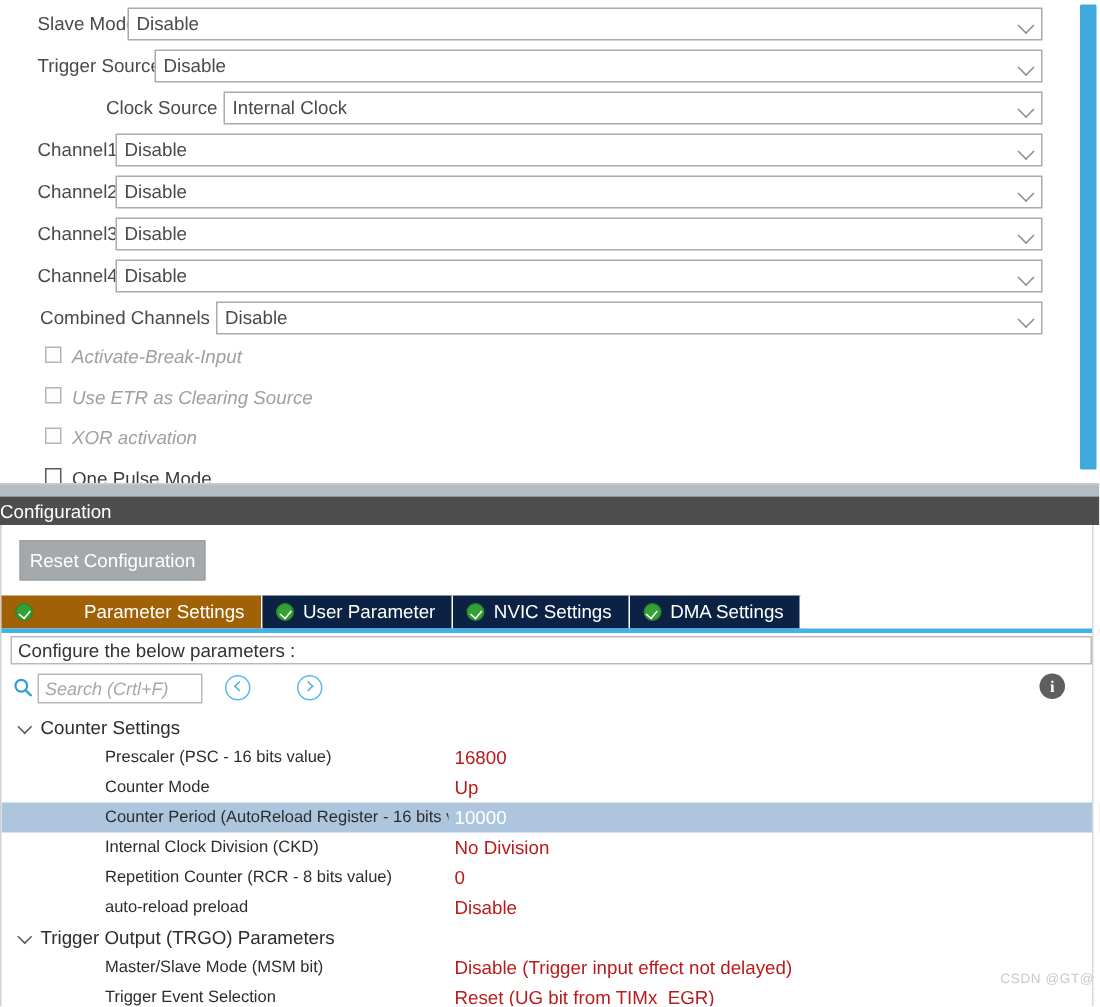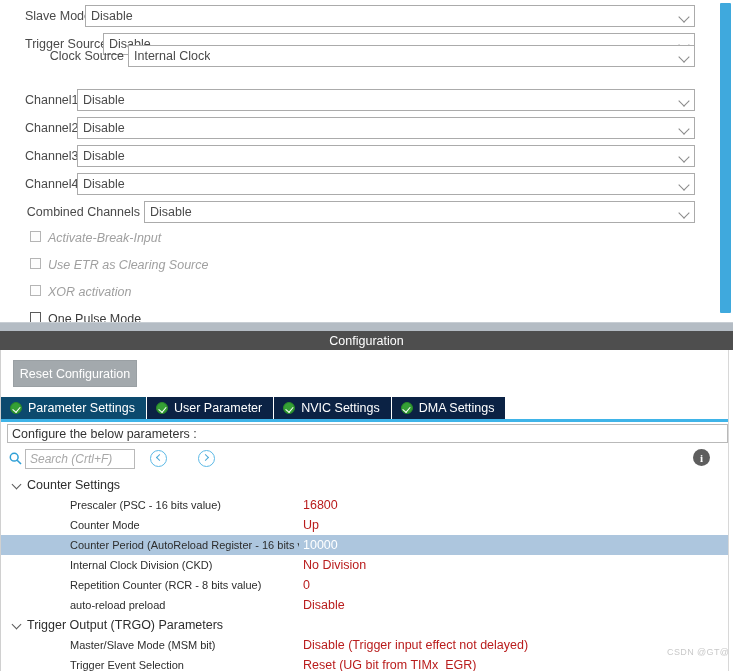--- a/index.html
+++ b/index.html
@@ -132,21 +132,21 @@
   
   .config-header {
     position: absolute;
     left: 0; top: 331px;
     width: 733px; height: 19px;
     background: #4e4e4e;
     color: #ffffff;
     font-size: 12.5px;
     display: flex;
     align-items: center;
-    justify-content: center;
+    justify-content: flex-start;
   }
 
   
   .config-body {
     position: absolute;
     left: 0; top: 350px;
     width: 733px; height: 321px;
     background: #ffffff;
     border-left: 1px solid #d0d0d0;
   }
@@ -178,22 +178,23 @@
     background: #0b2244;
     color: #ffffff;
     font-size: 12.5px;
     display: flex;
     align-items: center;
     padding: 0 11px 0 9px;
     border-right: 1px solid #ffffff;
     white-space: nowrap;
   }
   .tab.active {
-    background: #0c4a6e;
+    background: #a16207;
     color: #ffffff;
+    gap: 28px;
   }
   .tab-check {
     width: 12px; height: 12px;
     border-radius: 50%;
     background: #35a035;
     border: 1px solid #2a8a2a;
     margin-right: 6px;
     flex: 0 0 auto;
     position: relative;
   }
@@ -372,21 +373,21 @@
             <span class="chev"></span>
           </div>
         </div>
         <div class="form-row" style="top: 33px;">
           <div class="form-label" style="width: 78px; margin-left: 25px;">Trigger Source</div>
           <div class="combo" style="margin-right: 19px;">
             <span class="combo-value">Disable</span>
             <span class="chev"></span>
           </div>
         </div>
-        <div class="form-row" style="top: 45px;">
+        <div class="form-row" style="top: 61px; padding-left: 21px;">
           <div class="form-label" style="width: 103px; margin-left: 25px;">Clock Source</div>
           <div class="combo" style="margin-right: 19px;">
             <span class="combo-value">Internal Clock</span>
             <span class="chev"></span>
           </div>
         </div>
         <div class="form-row" style="top: 89px;">
           <div class="form-label" style="width: 52px; margin-left: 25px;">Channel1</div>
           <div class="combo" style="margin-right: 19px;">
             <span class="combo-value">Disable</span>

